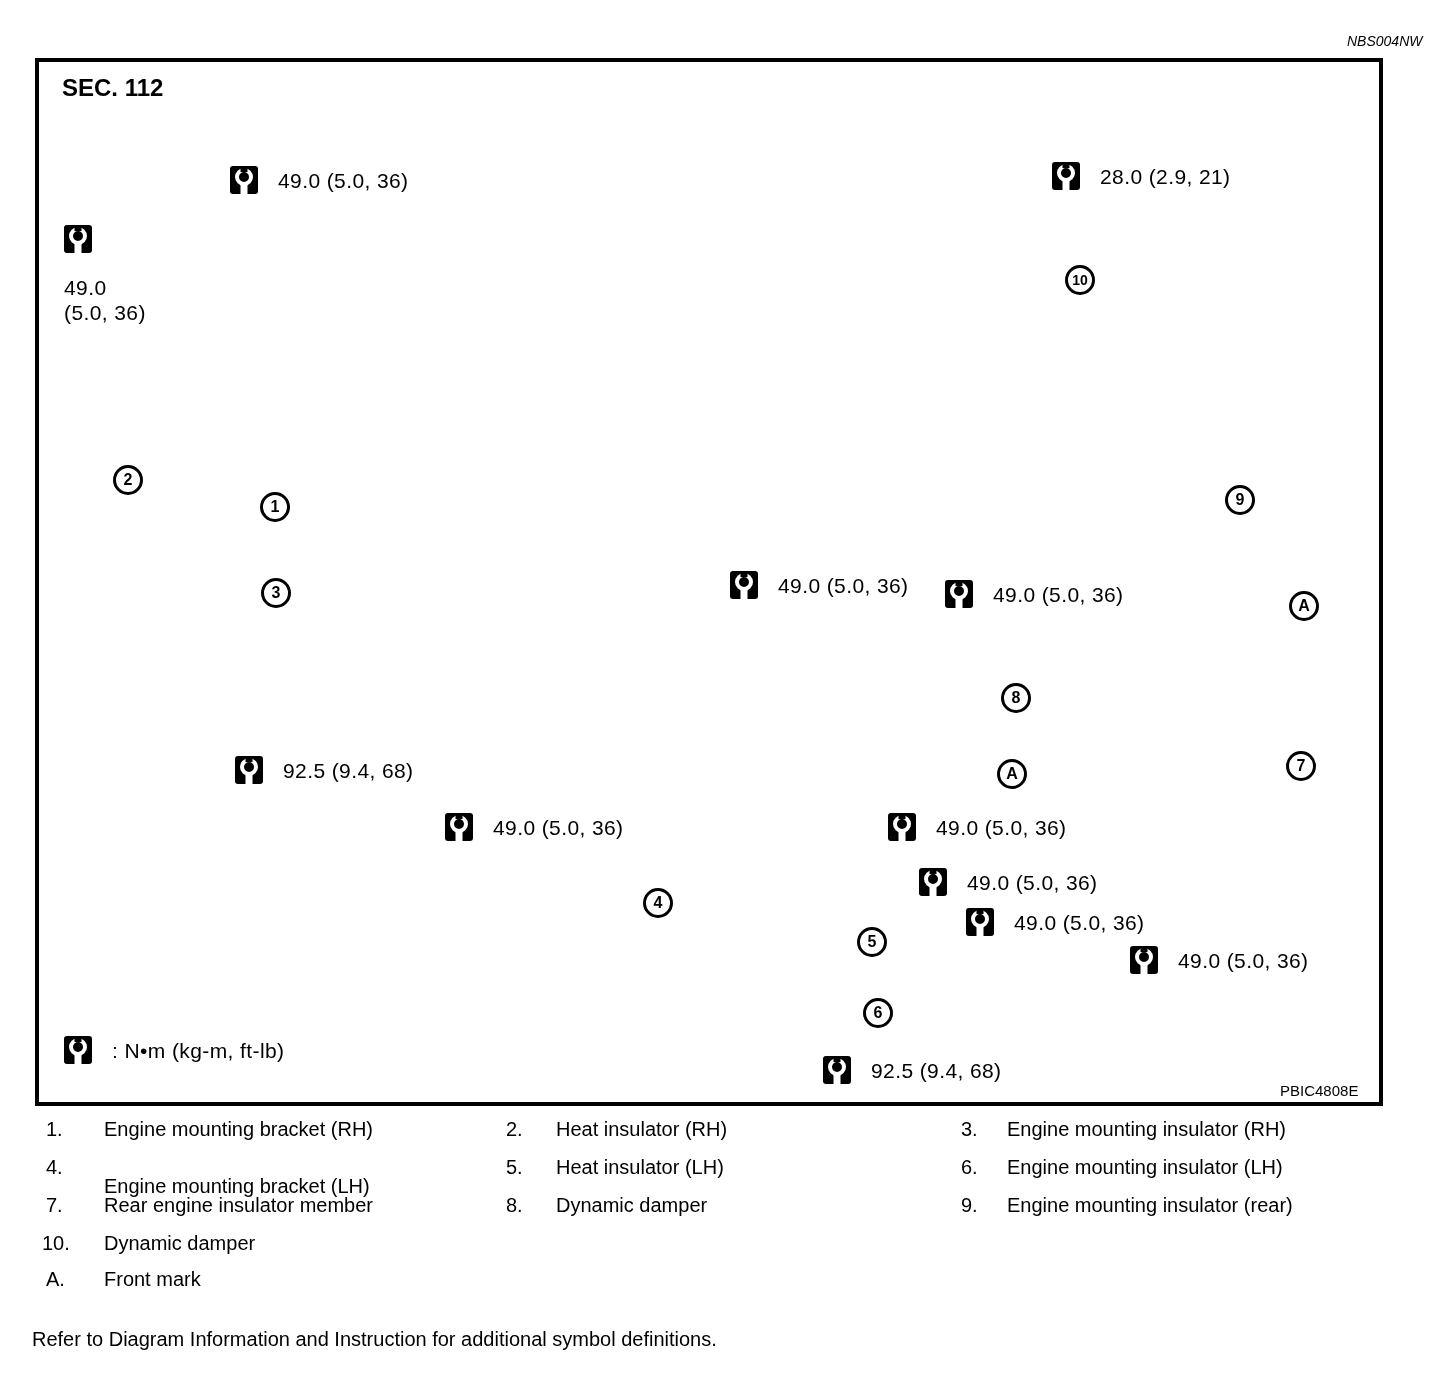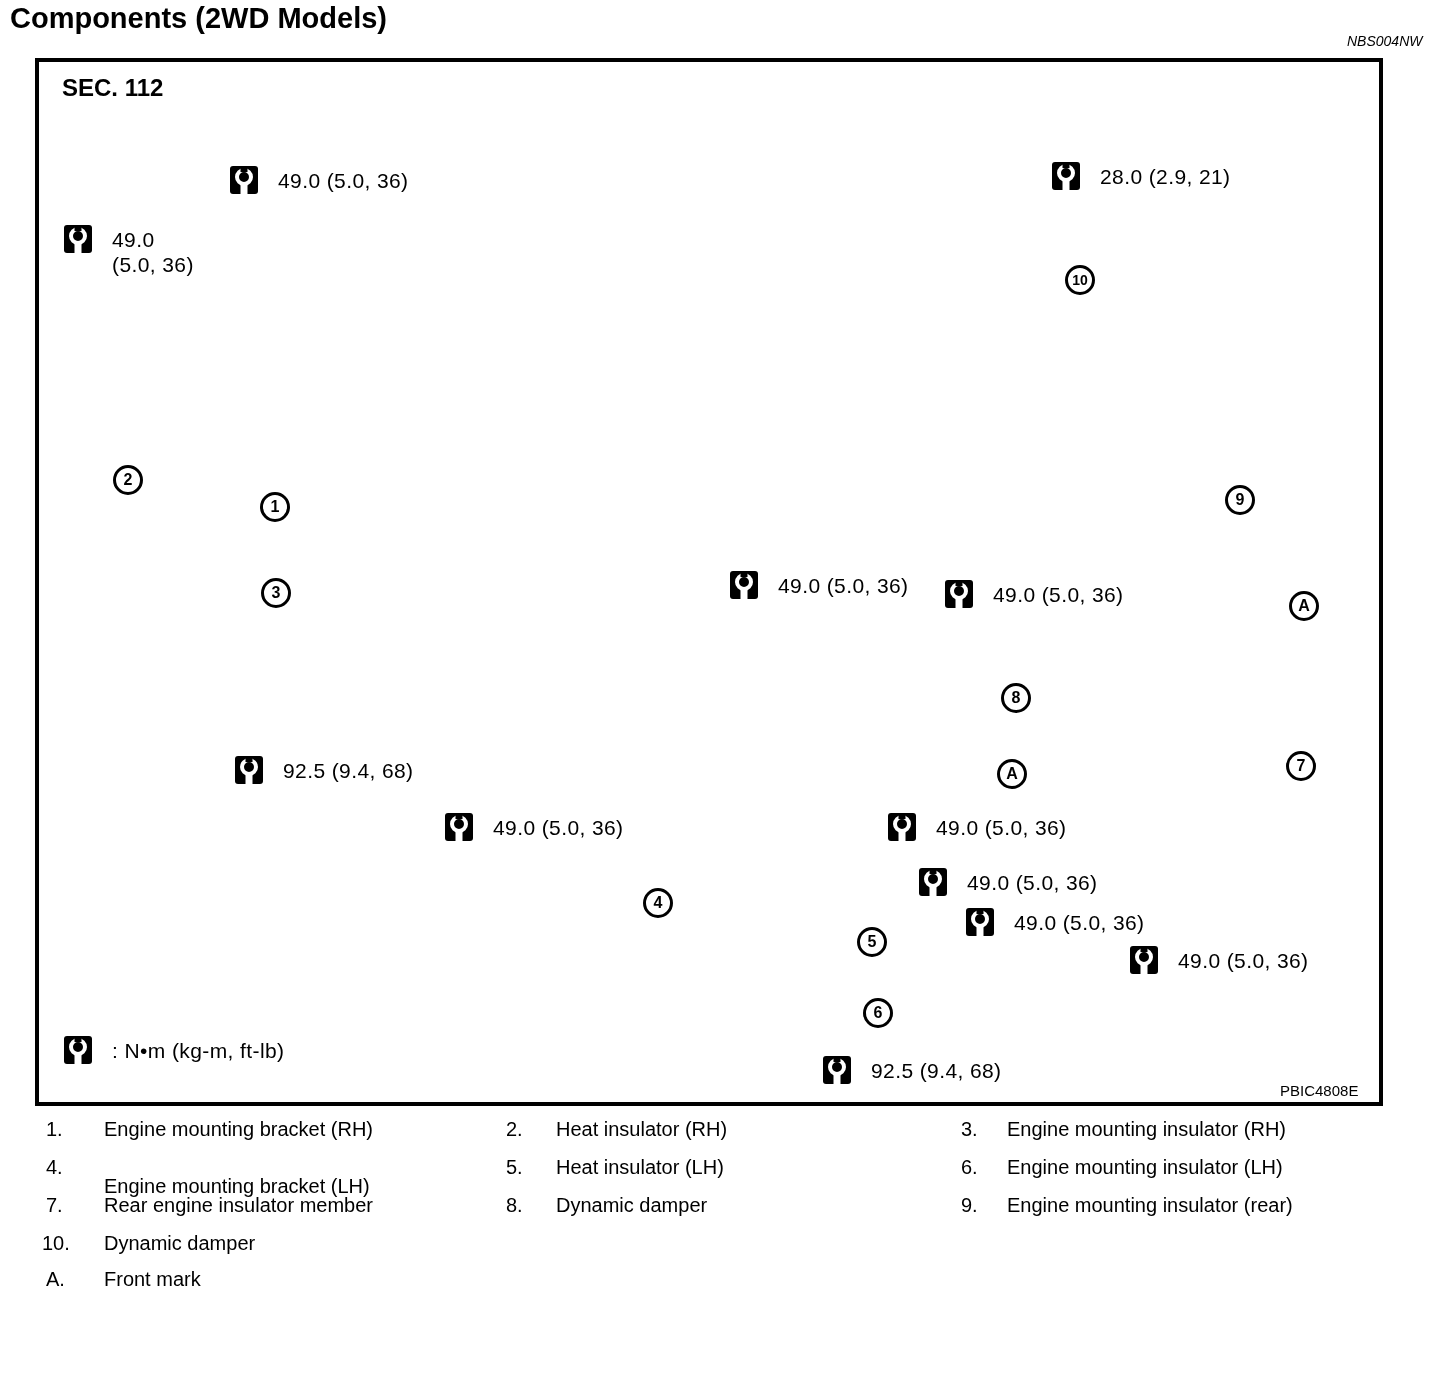--- a/index.html
+++ b/index.html
@@ -227,28 +227,27 @@
       <path d="M864,985 L830,990"></path>
       <path d="M1291,744 L1258,788"></path>
       <path d="M1030,664 L1092,650"></path>
       <path d="M1229,479 L1200,502"></path>
       <path d="M1066,252 L1015,266"></path>
       <path d="M1292,566 L1226,536"></path>
       <path d="M1026,739 L1076,728"></path>
     </g>
   </svg>
 
-  <div class="page-title">Components (2WD Models)</div>
   <div class="doc-code">NBS004NW</div>
 
   <div class="diagram-box"></div>
   <div class="section-label">SEC. 112</div>
   <div class="figure-code">PBIC4808E</div>
 
-  <div class="tq" style="left:64px;top:225px;">
+  <div class="tq" style="left:64px;top:225px;flex-direction:column;">
     <svg class="ticon" viewBox="0 0 28 28" width="28" height="28">
         <rect width="28" height="28" rx="3" fill="#000"></rect>
         <circle cx="14" cy="11" r="7" fill="none" stroke="#fff" stroke-width="4"></circle>
         <rect x="10.5" y="0" width="7" height="6" fill="#000"></rect>
         <rect x="10.5" y="16" width="7" height="12" fill="#fff"></rect>
       </svg>
     <span class="txt"><span>49.0</span><br><span>(5.0, 36)</span></span>
   </div>
   <div class="tq" style="left:230px;top:166px;">
     <svg class="ticon" viewBox="0 0 28 28" width="28" height="28">
@@ -392,14 +391,15 @@
   <span class="plabel" style="left:556px;top:1194px;">Dynamic damper</span>
   <span class="pnum" style="left:961px;top:1194px;">9.</span>
   <span class="plabel" style="left:1007px;top:1194px;">Engine mounting insulator (rear)</span>
 
   <span class="pnum" style="left:42px;top:1232px;">10.</span>
   <span class="plabel" style="left:104px;top:1232px;">Dynamic damper</span>
 
   <span class="pnum" style="left:46px;top:1268px;">A.</span>
   <span class="plabel" style="left:104px;top:1268px;">Front mark</span>
 
+  <div class="footer-note">Refer to Diagram Information and Instruction for additional symbol definitions.</div>
 
 </div>
 
 </body></html>

